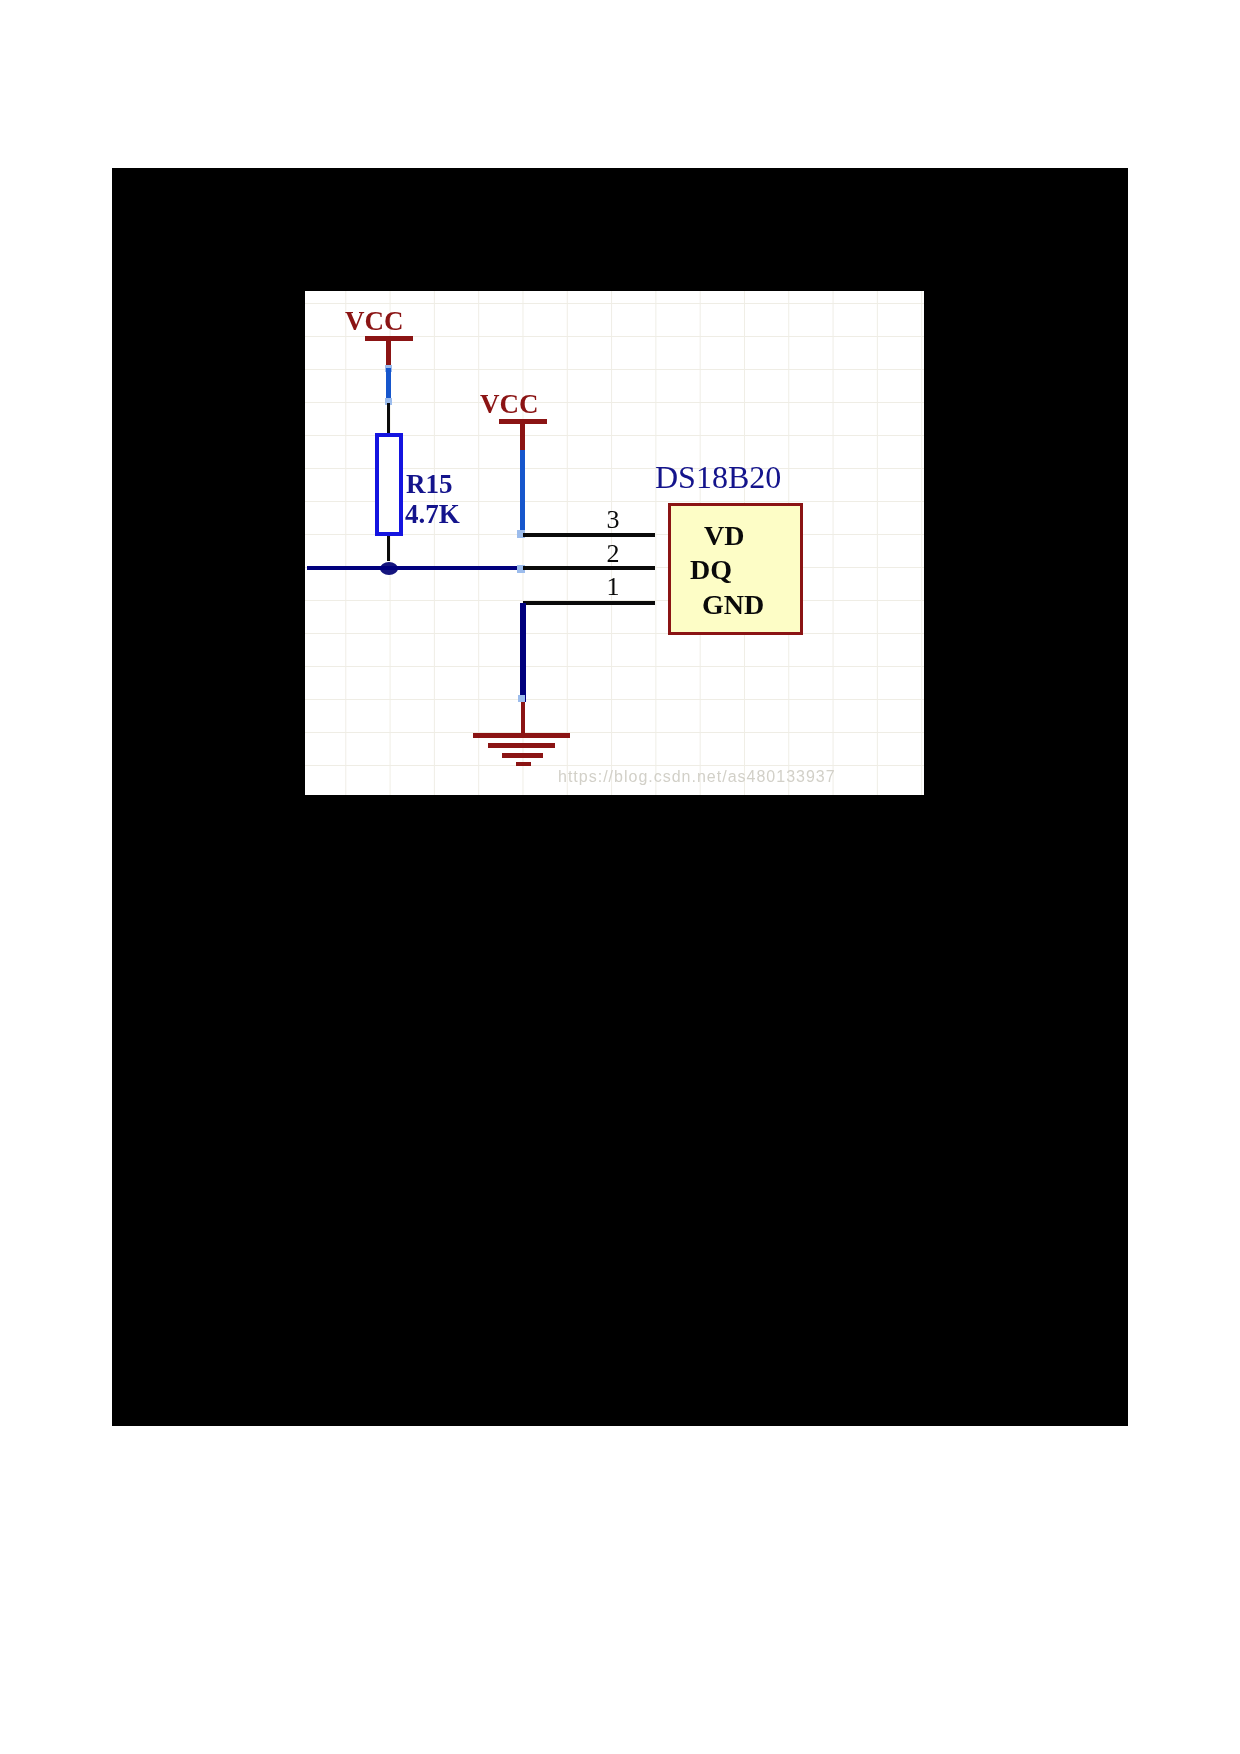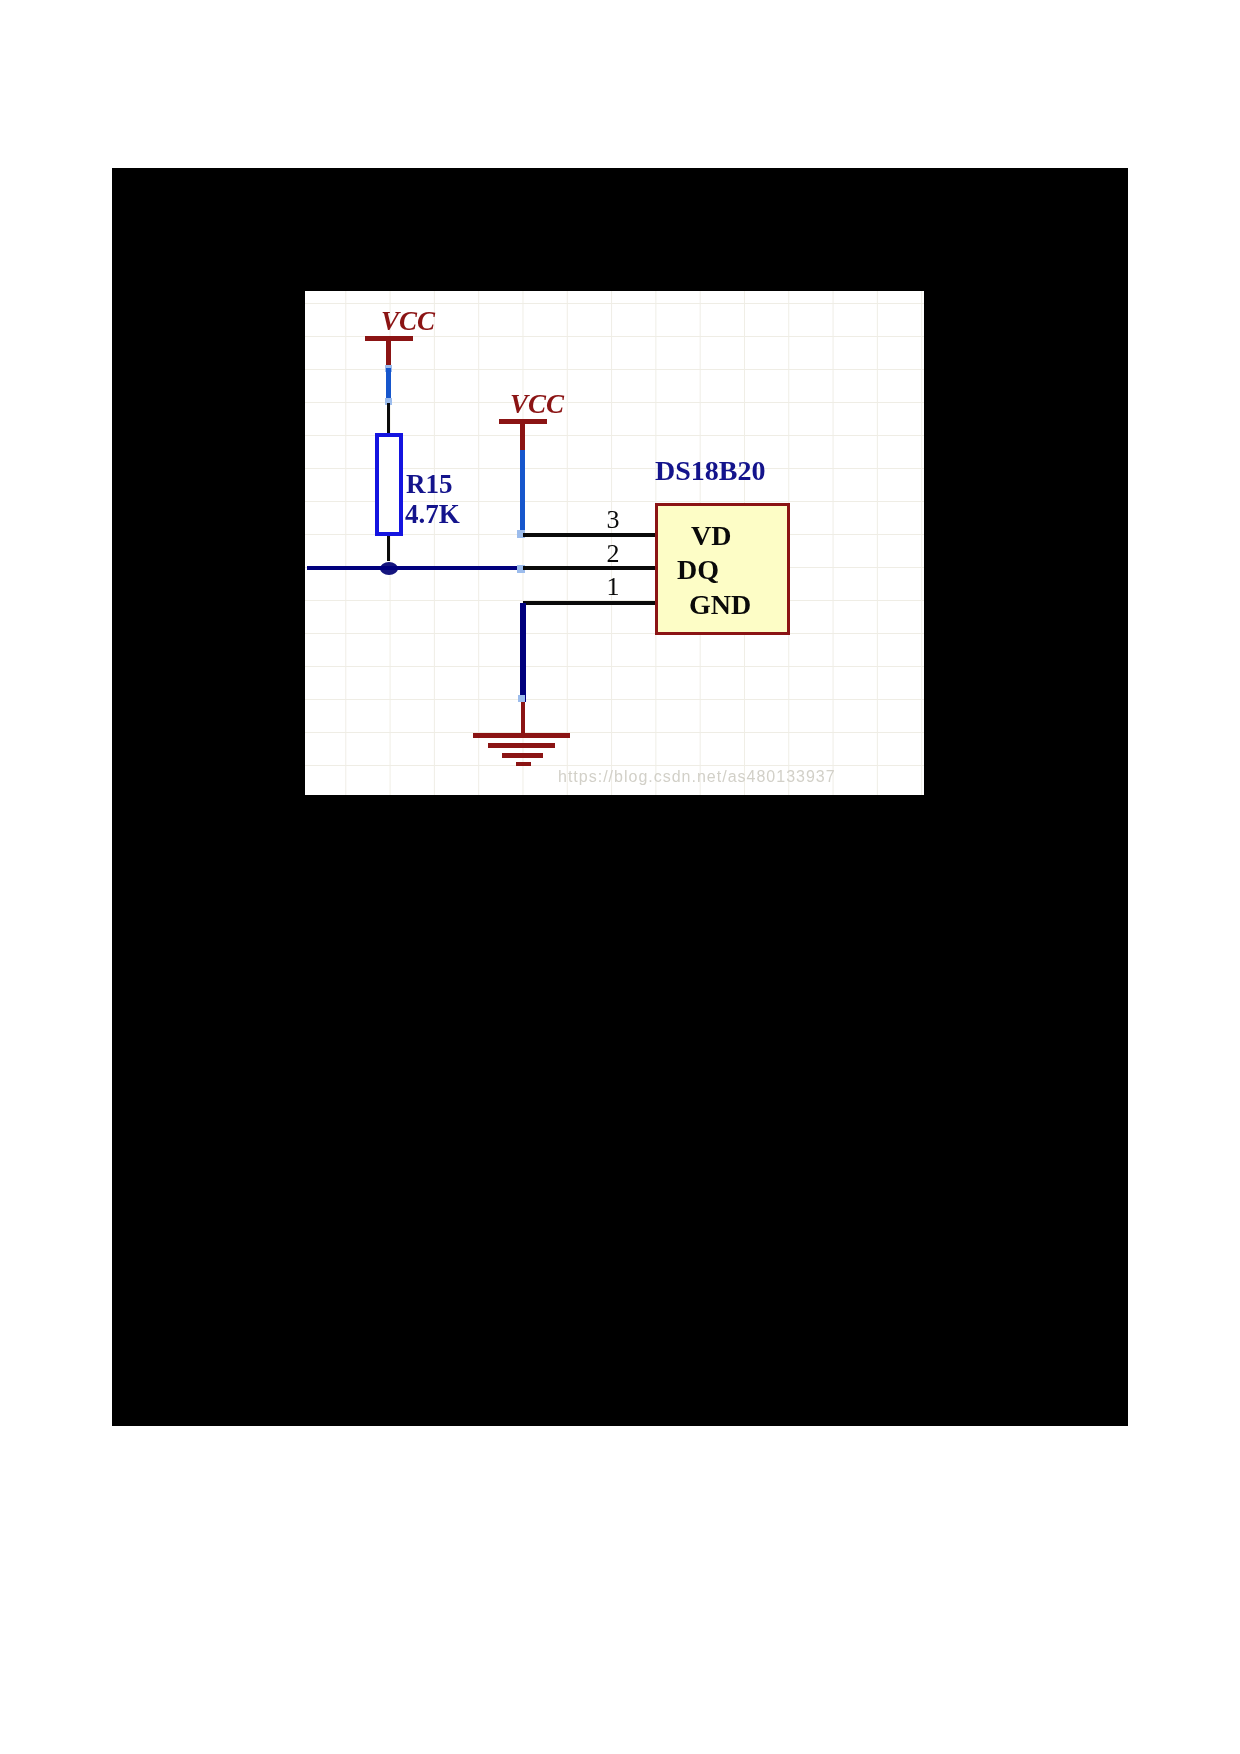--- a/index.html
+++ b/index.html
@@ -22,43 +22,44 @@
       linear-gradient(to bottom,#efede5 1px,transparent 1px);
     background-size:44.3px 33px;
     background-position:-4px 12px;
     overflow:hidden;
   }
   .abs{position:absolute;}
   
   .red-bar{background:#8b1414;}
   .vcc-label{
     color:#8b1414;font-weight:bold;font-size:27px;line-height:27px;
-    text-align:right;width:90px;font-style:italic;
+    text-align:left;width:90px;
   }
   
   .wire-blue{background:#1656cc;}
   .wire-navy{background:#00007d;}
   .wire-black{background:#0a0a0a;}
   .endpoint-marker{background:#9cbcec;width:8px;height:8px;}
   
   .resistor-body{
     width:28px;height:103px;border:4px solid #1414e0;background:#ffffff;
     box-sizing:border-box;
   }
   .navy-text{color:#14148c;font-weight:bold;font-size:27px;line-height:29px;margin-top:33px;}
   .junction-dot{width:18px;height:13px;border-radius:50%;background:#15157e;}
   
   .pin-number{
     color:#0a0a0a;font-size:26px;line-height:26px;width:36px;text-align:center;
   }
   
-  .ic-name{color:#14148c;font-weight:bold;font-size:28px;line-height:28px;}
+  .ic-name{color:#14148c;font-weight:normal;font-size:32px;line-height:28px;margin-top:6px;}
   .ic-box{
     width:135px;height:132px;background:#fdfdc6;border:3px solid #8b1414;
     box-sizing:border-box;
+    margin-left:13px;
   }
   .ic-pin-label{
     color:#0a0a0a;font-weight:bold;font-size:28px;line-height:28px;
   }
   .watermark{
     color:#d2d0c8;font-family:"Liberation Sans", sans-serif;
     font-size:16px;line-height:19px;letter-spacing:1px;white-space:nowrap;
   }
 </style>
 </head>

